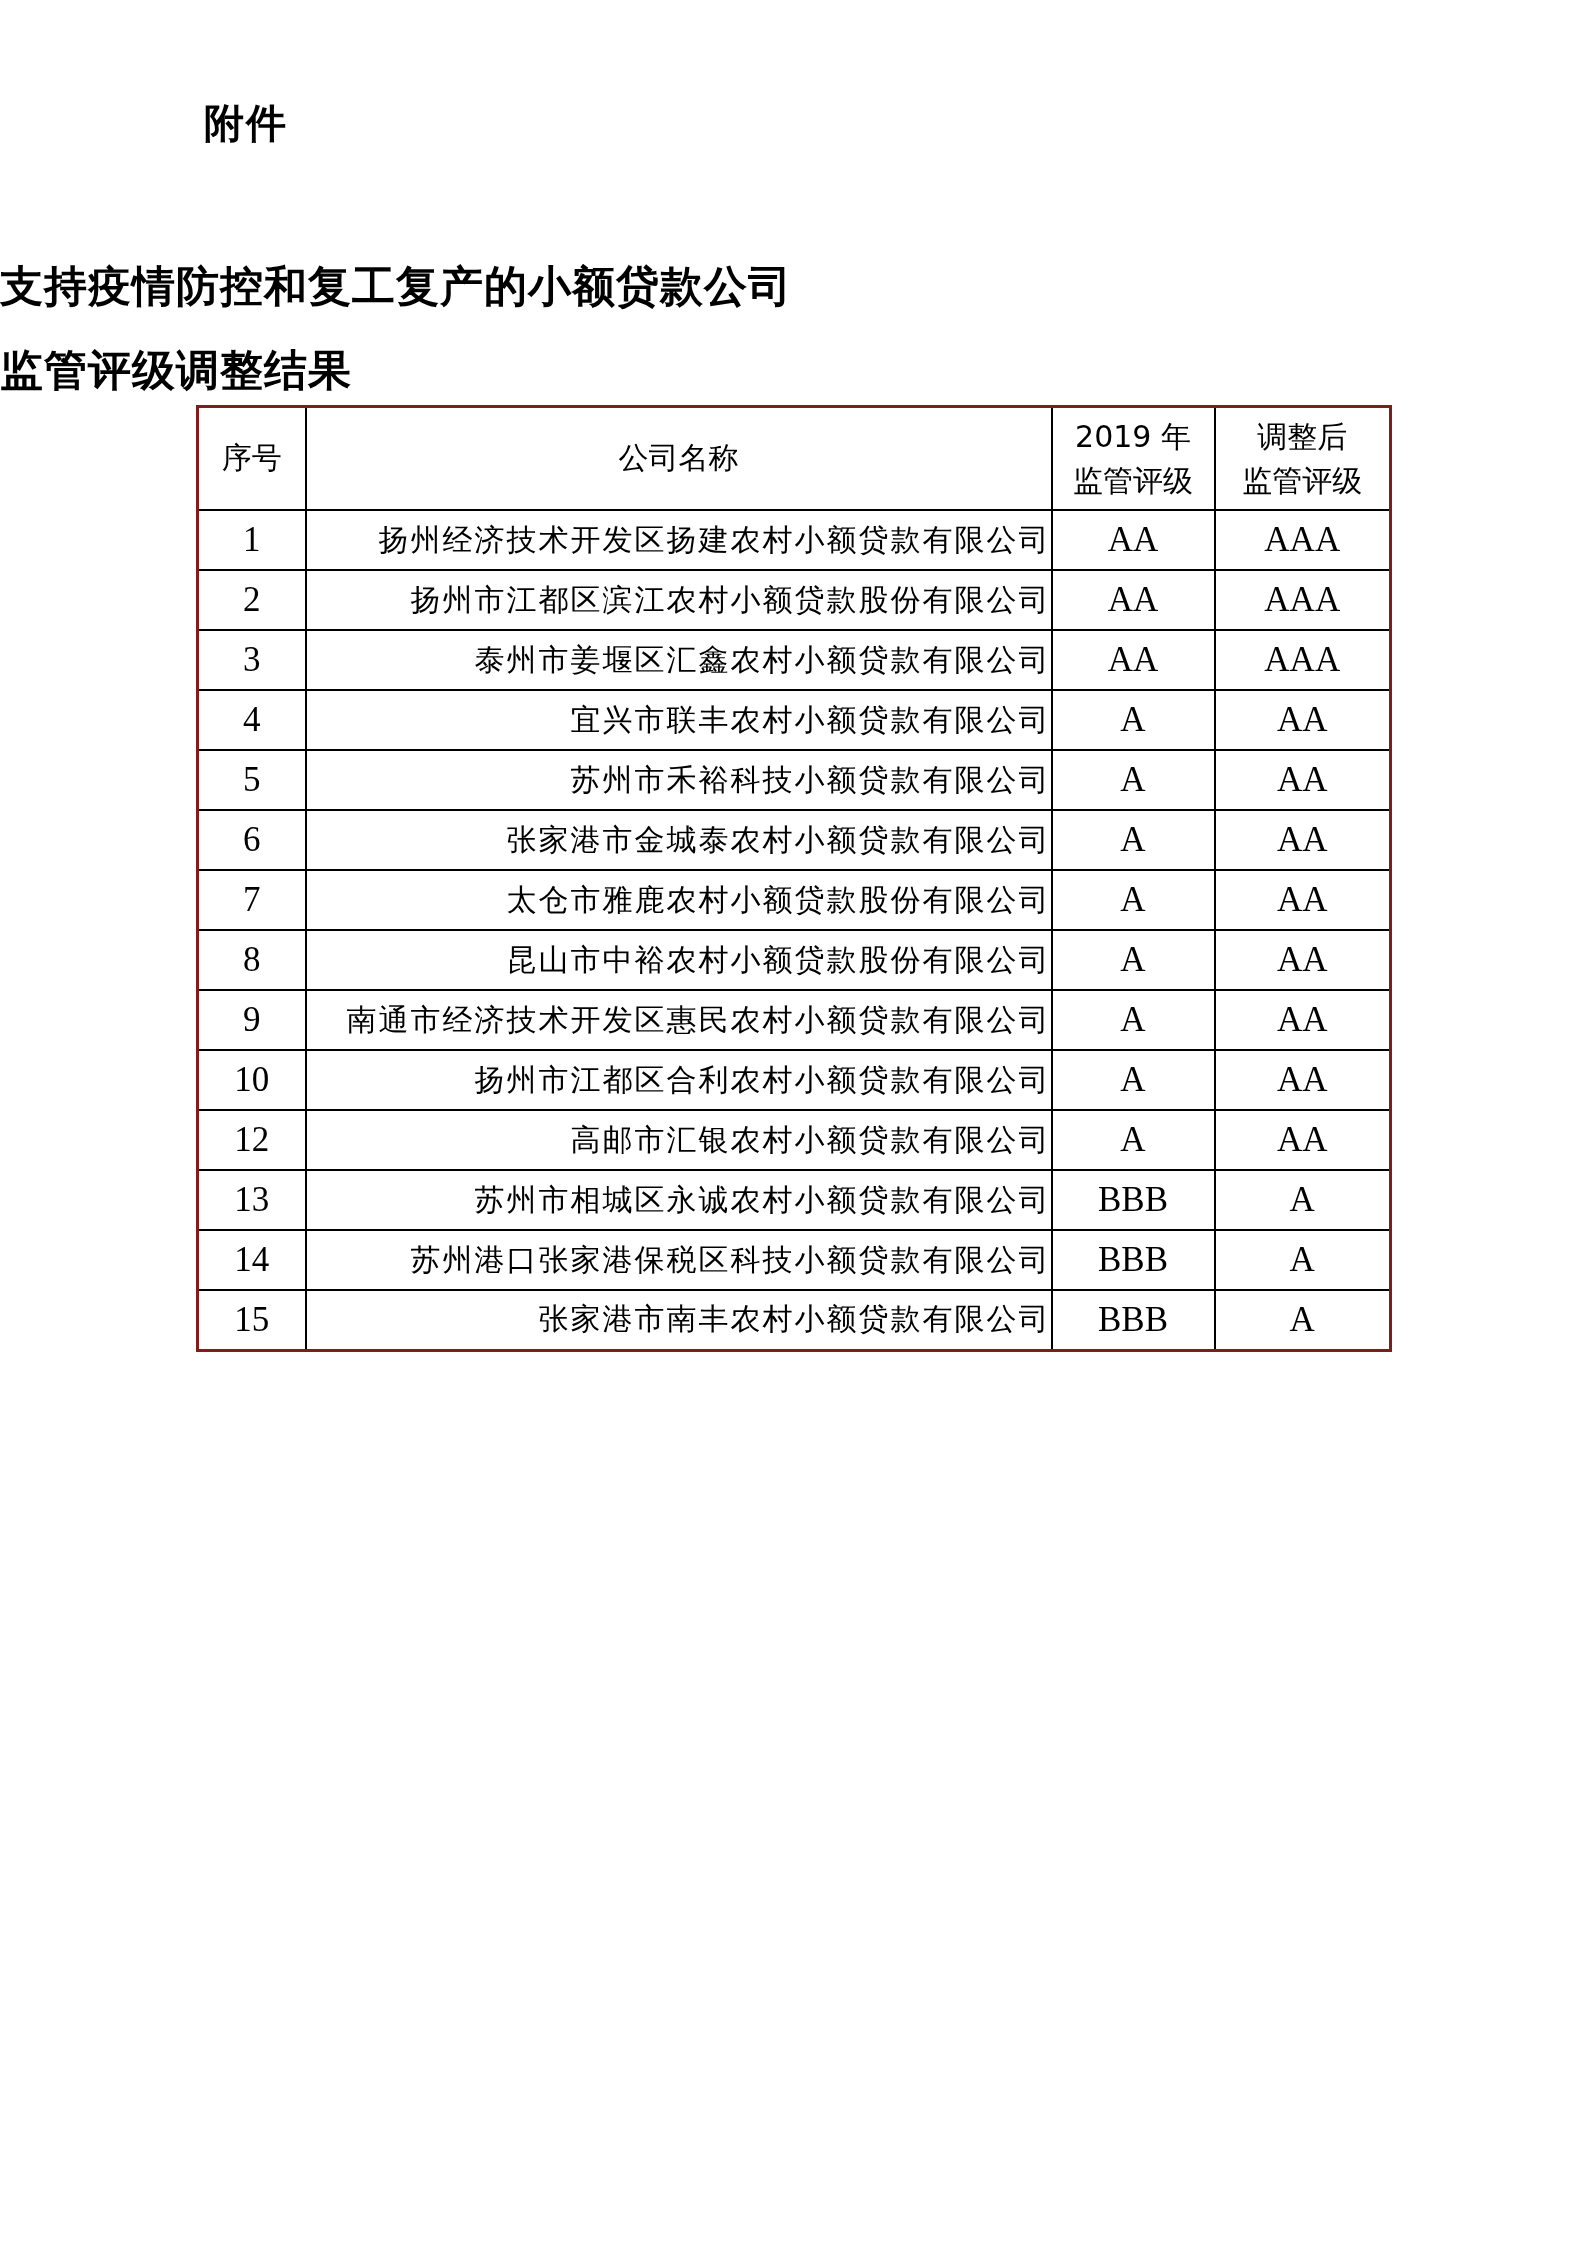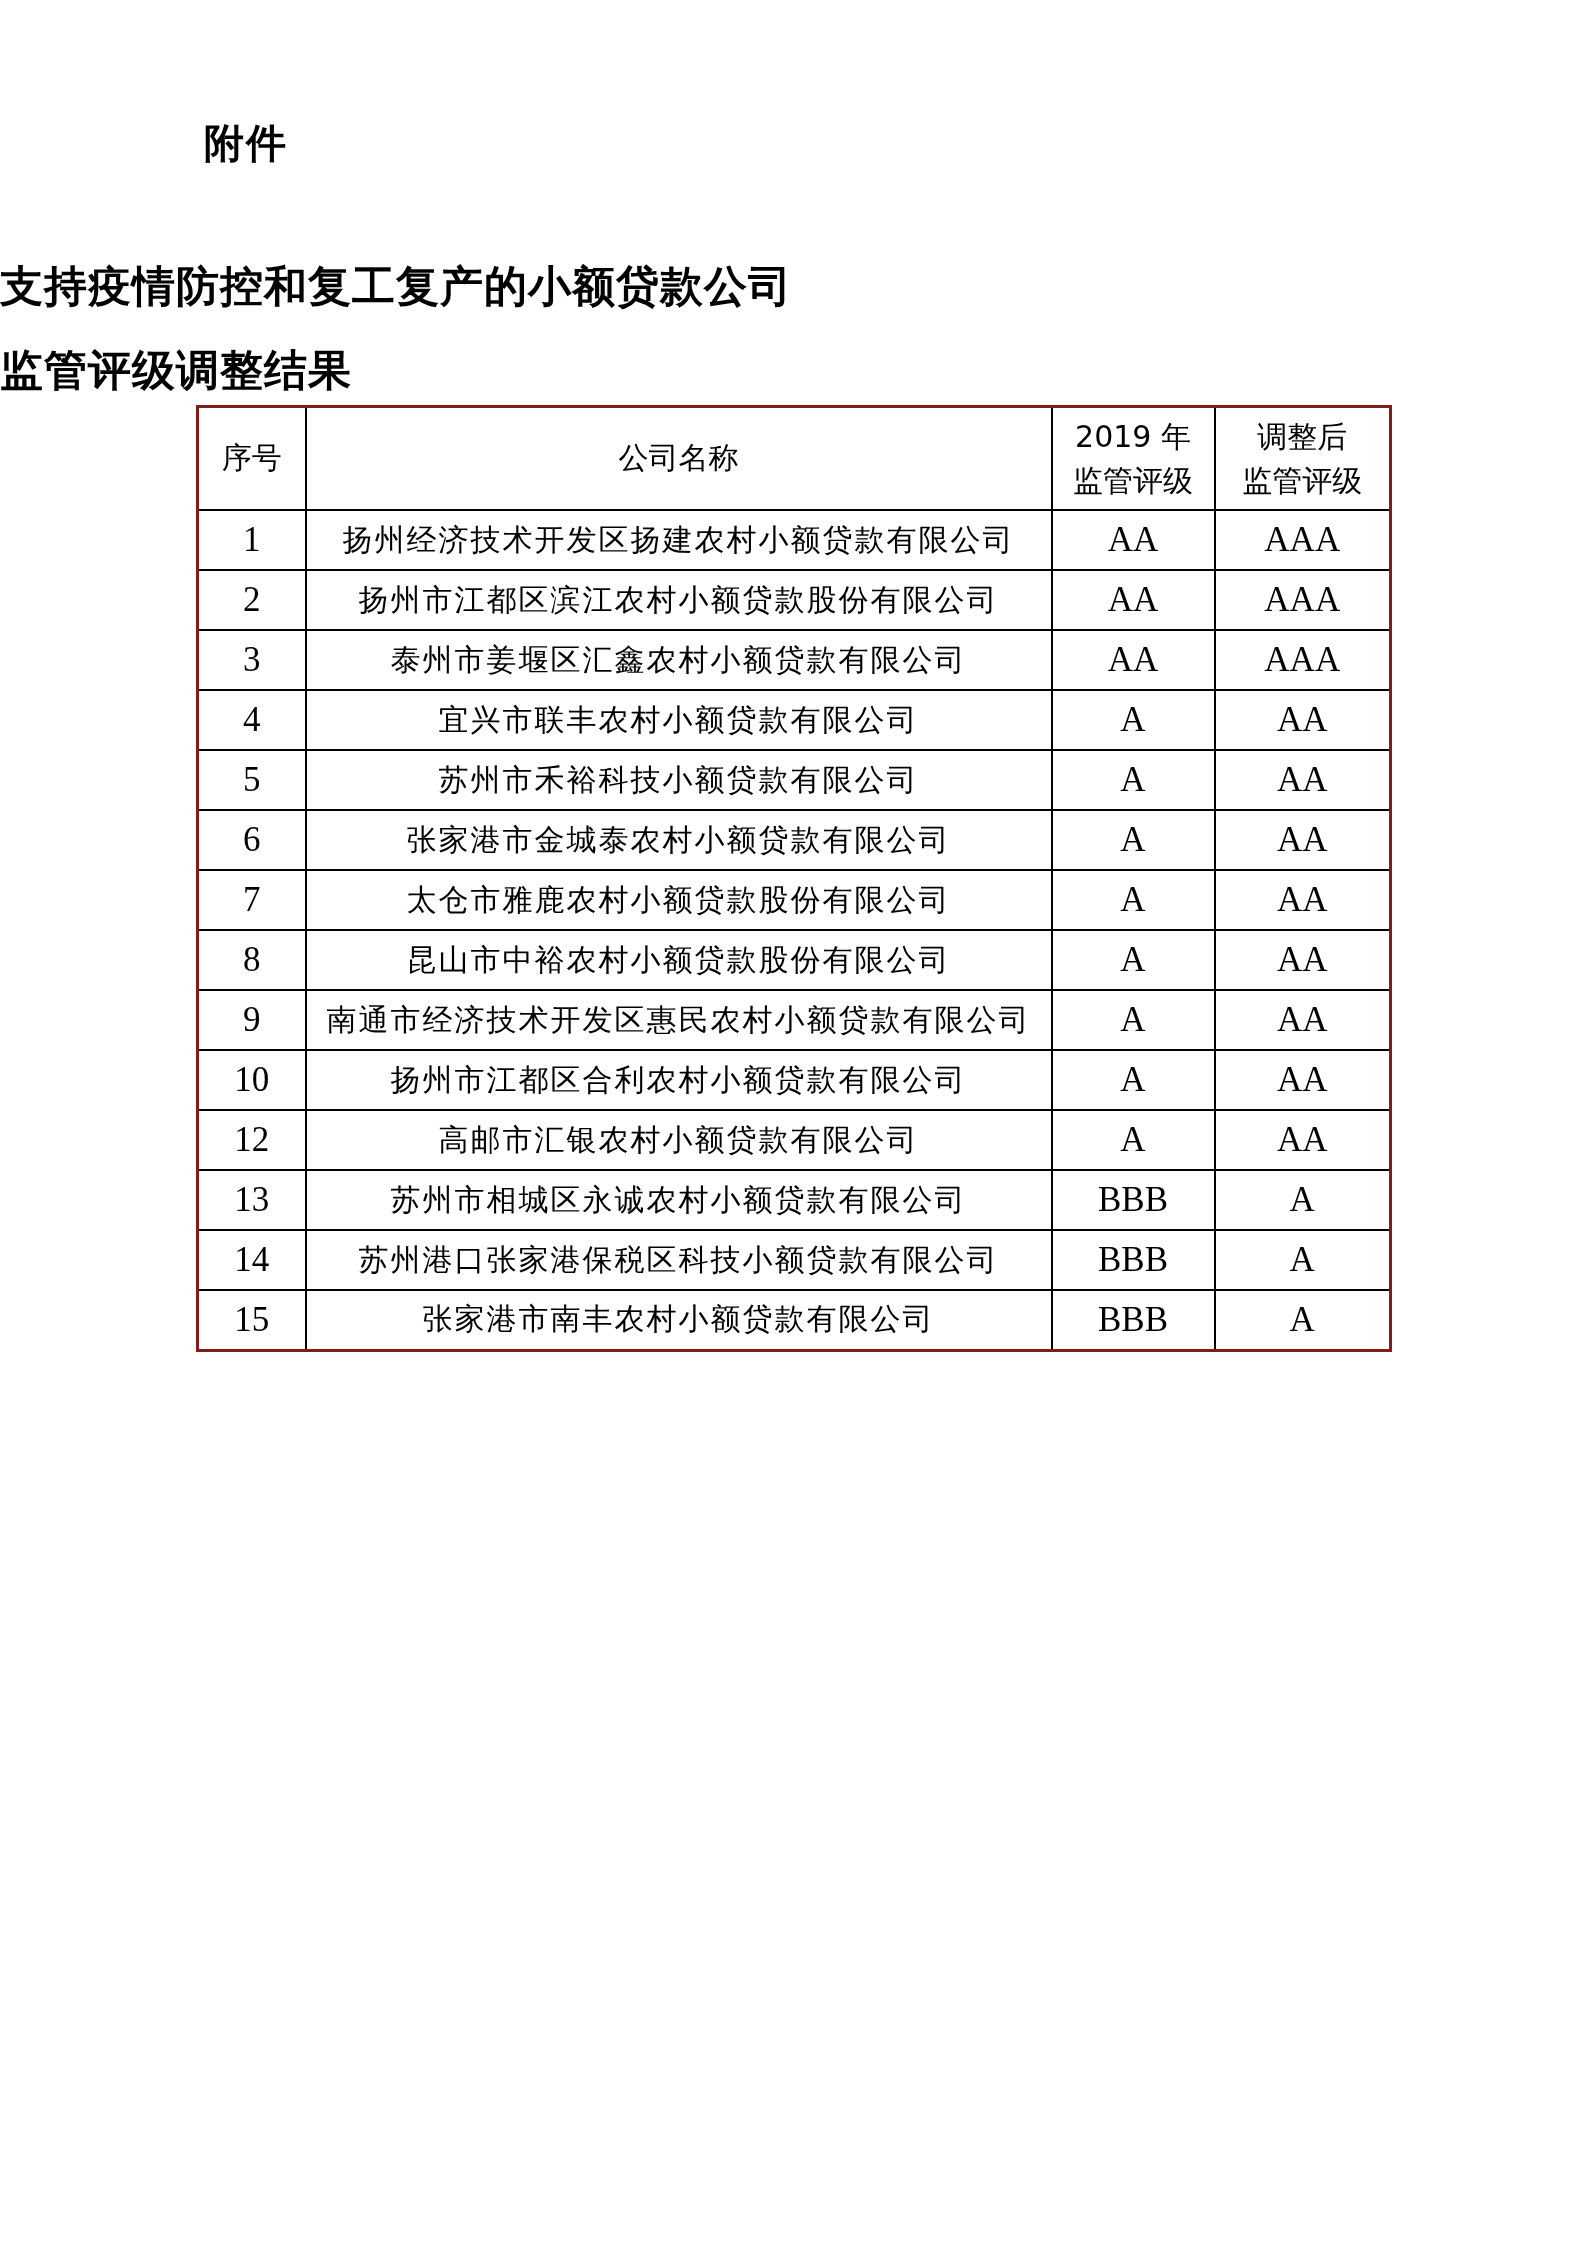--- a/index.html
+++ b/index.html
@@ -16,21 +16,20 @@
     overflow: hidden;
   }
   .attachment-label {
     position: absolute;
     left: 204px;
     top: 96px;
     font-family: "DejaVu Sans", "Liberation Sans", sans-serif;
     font-weight: 600;
     font-size: 40px;
     letter-spacing: 2px;
-    margin-top: 20px;
   }
   .doc-title {
     position: absolute;
     top: 244px;
     left: 0;
     width: 100%;
     font-family: "DejaVu Serif", "Liberation Serif", serif;
     font-weight: bold;
     font-size: 43px;
     line-height: 84px;
@@ -69,21 +68,21 @@
   }
   tbody tr { height: 60px; }
   td.cell-no, td.cell-before, td.cell-after {
     text-align: center;
     vertical-align: middle;
     font-family: "Liberation Serif", "DejaVu Serif", serif;
     font-size: 35px;
     padding-top: 9px;
   }
   td.cell-name {
-    text-align: center;
+    text-align: right;
     vertical-align: middle;
     font-family: "Liberation Serif", "DejaVu Serif", serif;
     font-size: 30px;
     letter-spacing: 2px;
     padding-left: 25px;
     padding-right: 6px;
     white-space: nowrap;
   }
 </style>
 </head>

